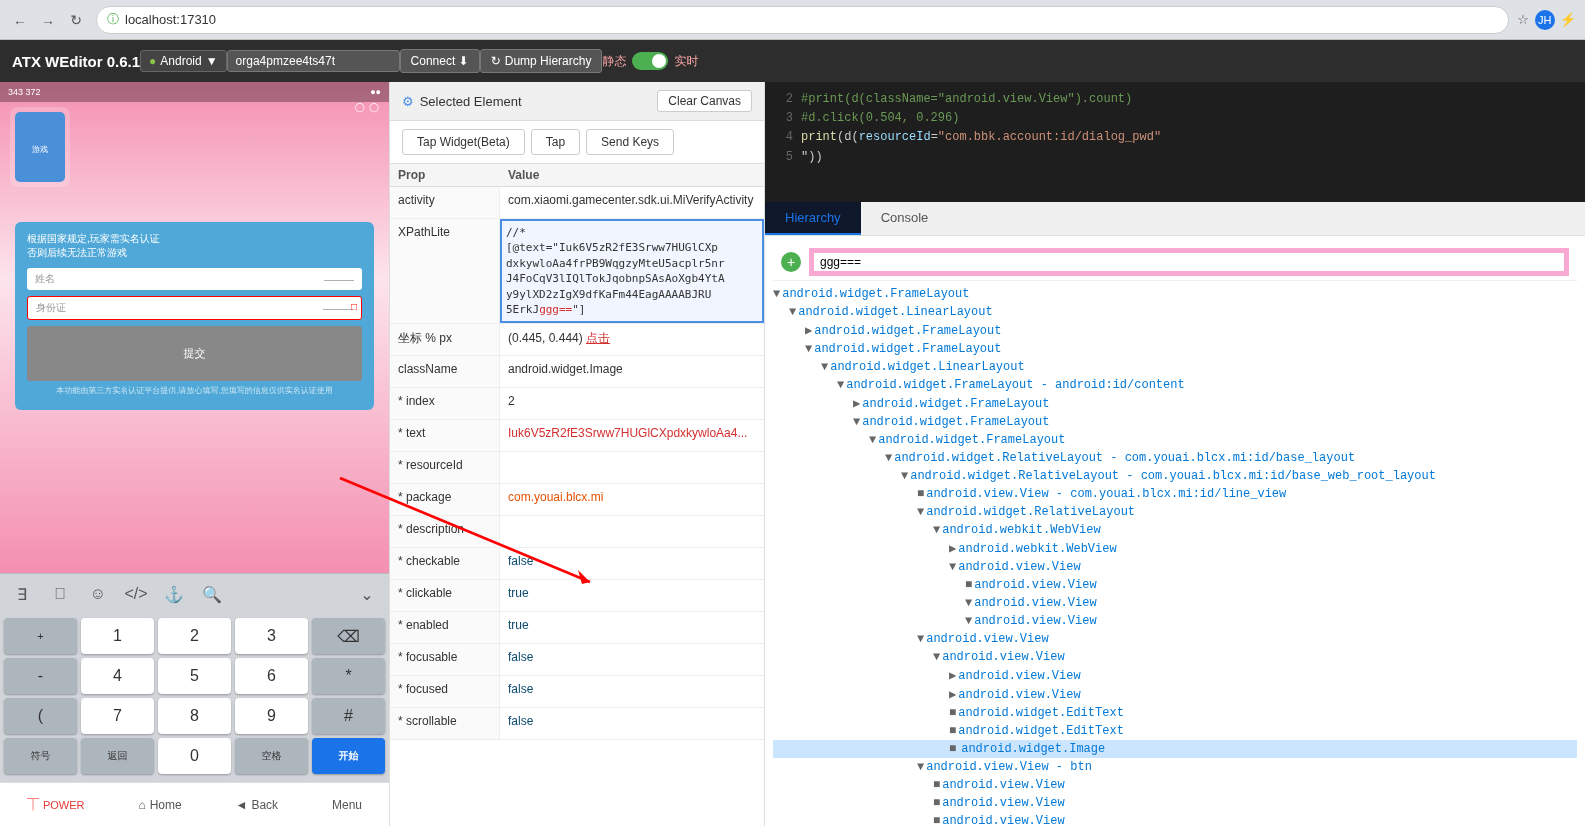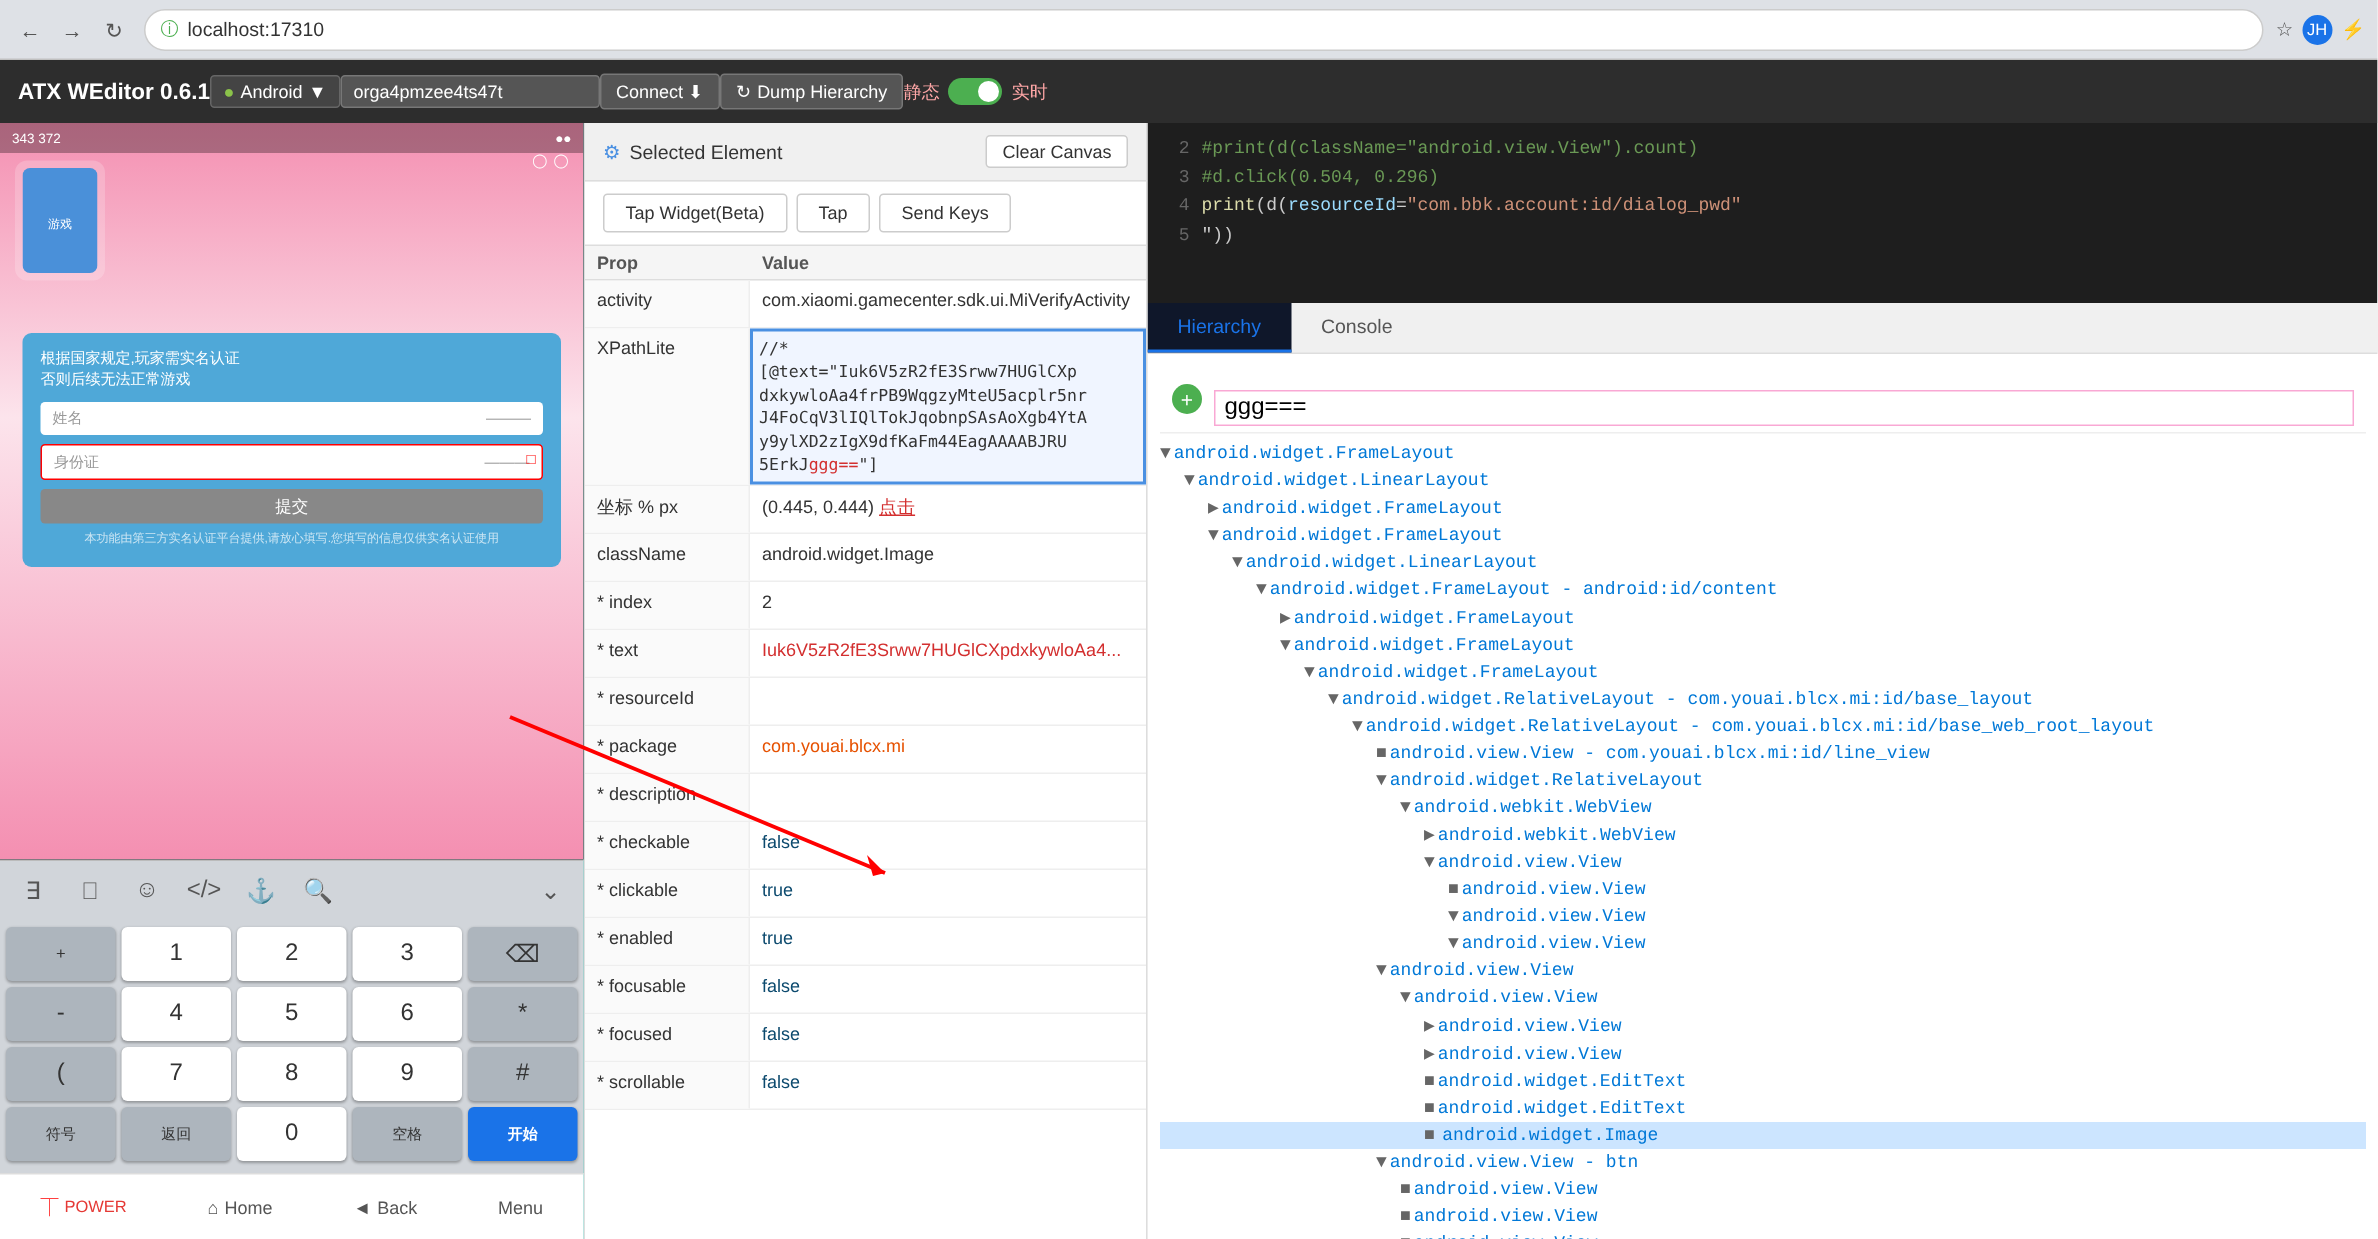--- a/index.html
+++ b/index.html
@@ -68,21 +68,21 @@
     .line-num { color: #666; min-width: 16px; text-align: right; }
     .code-text { flex: 1; }
 
     .tabs-bar { display: flex; background: #f0f0f0; border-bottom: 1px solid #ddd; }
     .tab { padding: 8px 20px; cursor: pointer; font-size: 13px; color: #555; border-bottom: 2px solid transparent; }
     .tab.active { color: #1a73e8; border-bottom: 2px solid #1a73e8; background: #0f172a; }
 
     .hierarchy-area { flex: 1; overflow-y: auto; padding: 8px; font-family: 'Courier New', monospace; font-size: 12px; background: white; }
     .hier-add-row { display: flex; align-items: center; gap: 8px; padding: 4px 8px; border-bottom: 1px solid #eee; margin-bottom: 4px; }
     .hier-add-btn { width: 20px; height: 20px; background: #4caf50; color: white; border: none; border-radius: 50%; cursor: pointer; font-size: 14px; display: flex; align-items: center; justify-content: center; }
-    .hier-input { flex: 1; border: 1px solid #f9a8d4; padding: 2px 6px; font-size: 16px; margin-top: 12px; }
+    .hier-input { flex: 1; border: 5px solid #f9a8d4; padding: 2px 6px; font-size: 12px; }
     .hier-node { padding: 2px 0; cursor: pointer; white-space: nowrap; }
     .hier-node .node-icon { color: #666; margin-right: 2px; }
     .hier-node .node-text { color: #0078d7; }
     .hier-node .node-text.selected { background: #cce5ff; padding: 1px 3px; border-radius: 2px; }
     .indent1 { padding-left: 16px; }
     .indent2 { padding-left: 32px; }
     .indent3 { padding-left: 48px; }
     .indent4 { padding-left: 64px; }
     .indent5 { padding-left: 80px; }
     .indent6 { padding-left: 96px; }
@@ -93,21 +93,21 @@
     .indent11 { padding-left: 176px; }
     .indent12 { padding-left: 192px; }
 
     
     .screen-top-bar { background: rgba(0,0,0,0.3); height: 20px; display: flex; align-items: center; justify-content: space-between; padding: 0 8px; }
     .screen-top-text { color: white; font-size: 9px; }
     .dialog-box { background: #4fa8d8; margin: 0 15px; border-radius: 6px; padding: 10px 12px; }
     .dialog-title { color: white; font-size: 10px; margin-bottom: 8px; }
     .form-field { background: white; border-radius: 3px; padding: 4px 8px; margin-bottom: 6px; font-size: 10px; color: #999; display: flex; align-items: center; justify-content: space-between; }
     .form-field-red { border: 1px solid red; }
-    .submit-btn-phone { background: #888; color: white; text-align: center; padding: 4px; border-radius: 3px; font-size: 11px; margin-top: 4px; }
+    .submit-btn-phone { background: #888; color: white; text-align: center; padding: 20px; border-radius: 3px; font-size: 11px; margin-top: 4px; }
     .bottom-text { color: rgba(255,255,255,0.7); font-size: 8px; text-align: center; padding: 4px; }
 
     
     ::-webkit-scrollbar { width: 6px; height: 6px; }
     ::-webkit-scrollbar-track { background: #f1f1f1; }
     ::-webkit-scrollbar-thumb { background: #bbb; border-radius: 3px; }
   </style>
 </head>
 <body>
 

